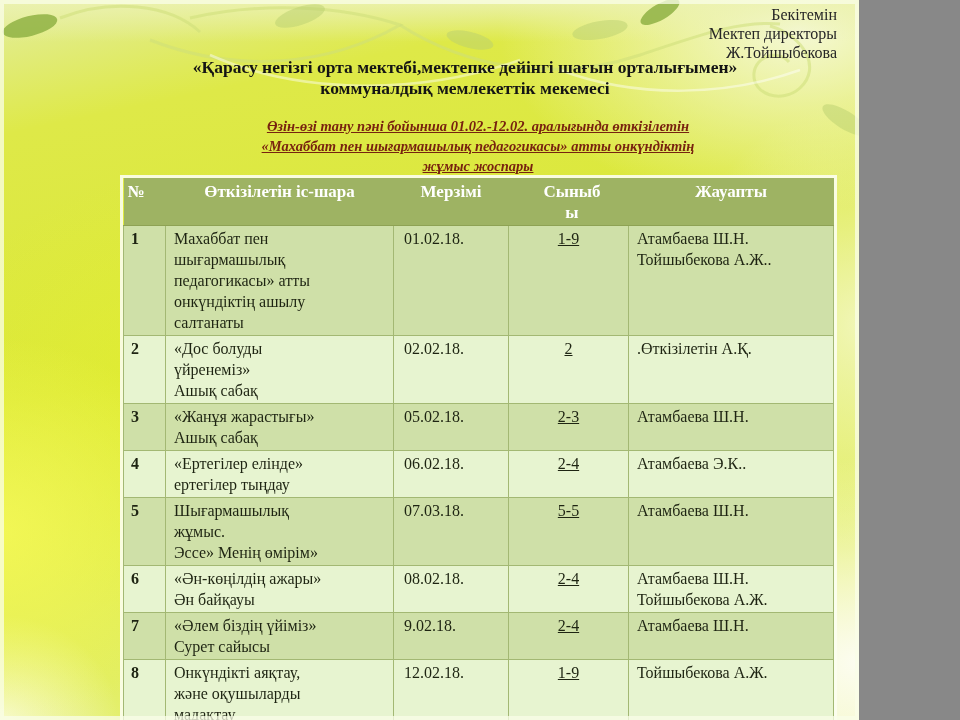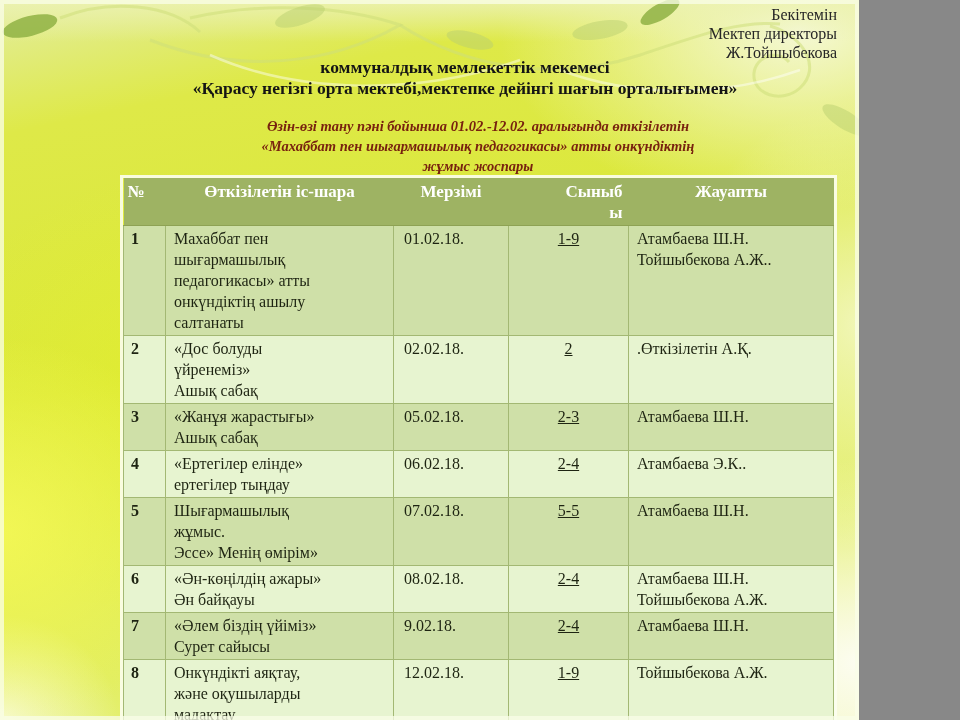--- a/index.html
+++ b/index.html
@@ -24,42 +24,42 @@
     position:absolute; top:5px; right:22px; text-align:right;
     font-size:16px; line-height:19px; color:#262626; white-space:pre-line;
   }
   .title {
     position:absolute; left:135px; top:57px; width:660px; text-align:center;
     font-weight:bold; font-size:17.5px; line-height:21px; color:#141414;
   }
   .subtitle {
     position:absolute; left:148px; top:116px; width:660px; text-align:center;
     font-weight:bold; font-style:italic; font-size:14.5px; line-height:20px;
-    color:#78220f; white-space:pre-line;
+    color:#78220f; white-space:pre-line;text-decoration:underline;
   }
 
   table.plan {
     position:absolute; left:123px; top:178px; width:710px;
     border-collapse:collapse; table-layout:fixed;
     box-shadow: 0 0 0 3px rgba(252,254,240,0.9);
   }
   table.plan col.w-num   { width:42px; }
   table.plan col.w-event { width:228px; }
   table.plan col.w-date  { width:115px; }
   table.plan col.w-grade { width:120px; }
   table.plan col.w-resp  { width:205px; }
 
   table.plan th {
     background:#9eb363; color:#ffffff; font-weight:bold;
     font-size:17px; line-height:21px; padding:3px 6px 2px;
     text-align:center; vertical-align:top; white-space:pre-line;
     border:none; border-bottom:1px solid #8ea254;
   }
   table.plan th.c-num   { text-align:left; padding-left:4px; }
-  table.plan th.c-grade { text-align:right; padding-left:13px; }
+  table.plan th.c-grade { text-align:center; padding-left:13px; }
 
   table.plan td {
     border:1px solid #a3b873;
     font-size:16px; line-height:21px; padding:2px 8px;
     vertical-align:top; color:#1e2412; white-space:pre-line;
   }
   table.plan tr.band-dark  td { background:#cfe0a8; }
   table.plan tr.band-light td { background:#e7f4d0; }
   table.plan td.c-num   { font-weight:bold; padding-left:7px; }
   table.plan td.c-date  { padding-left:10px;margin-top:24px; }
@@ -95,22 +95,22 @@
       <path d="M210,55 C300,95 420,95 520,60"></path>
       <path d="M560,70 C640,100 730,95 800,70"></path>
     </g>
   </svg>
 
   <div class="approval">Бекітемін
 Мектеп директоры
 Ж.Тойшыбекова</div>
 
   <div class="title">
+    <div>«Қарасу негізгі орта мектебі,мектепке дейінгі шағын орталығымен»</div>
     <div>коммуналдық мемлекеттік мекемесі</div>
-    <div>«Қарасу негізгі орта мектебі,мектепке дейінгі шағын орталығымен»</div>
   </div>
 
   <div class="subtitle">Өзін-өзі тану пәні бойынша 01.02.-12.02. аралығында өткізілетін
 «Махаббат пен шығармашылық педагогикасы» атты онкүндіктің
 жұмыс жоспары</div>
 
   <table class="plan">
     <colgroup>
       <col class="w-num">
         <col class="w-event">
@@ -164,21 +164,21 @@
 ертегілер тыңдау</td>
         <td class="c-date">06.02.18.</td>
         <td class="c-grade">2-4</td>
         <td class="c-resp">Атамбаева Э.К..</td>
       </tr>
       <tr class="band-dark">
         <td class="c-num">5</td>
         <td class="c-event">Шығармашылық
 жұмыс.
 Эссе» Менің өмірім»</td>
-        <td class="c-date">07.02.18.</td>
+        <td class="c-date">07.03.18.</td>
         <td class="c-grade">5-5</td>
         <td class="c-resp">Атамбаева Ш.Н.</td>
       </tr>
       <tr class="band-light">
         <td class="c-num">6</td>
         <td class="c-event">«Ән-көңілдің ажары»
 Ән байқауы</td>
         <td class="c-date">08.02.18.</td>
         <td class="c-grade">2-4</td>
         <td class="c-resp">Атамбаева Ш.Н.

